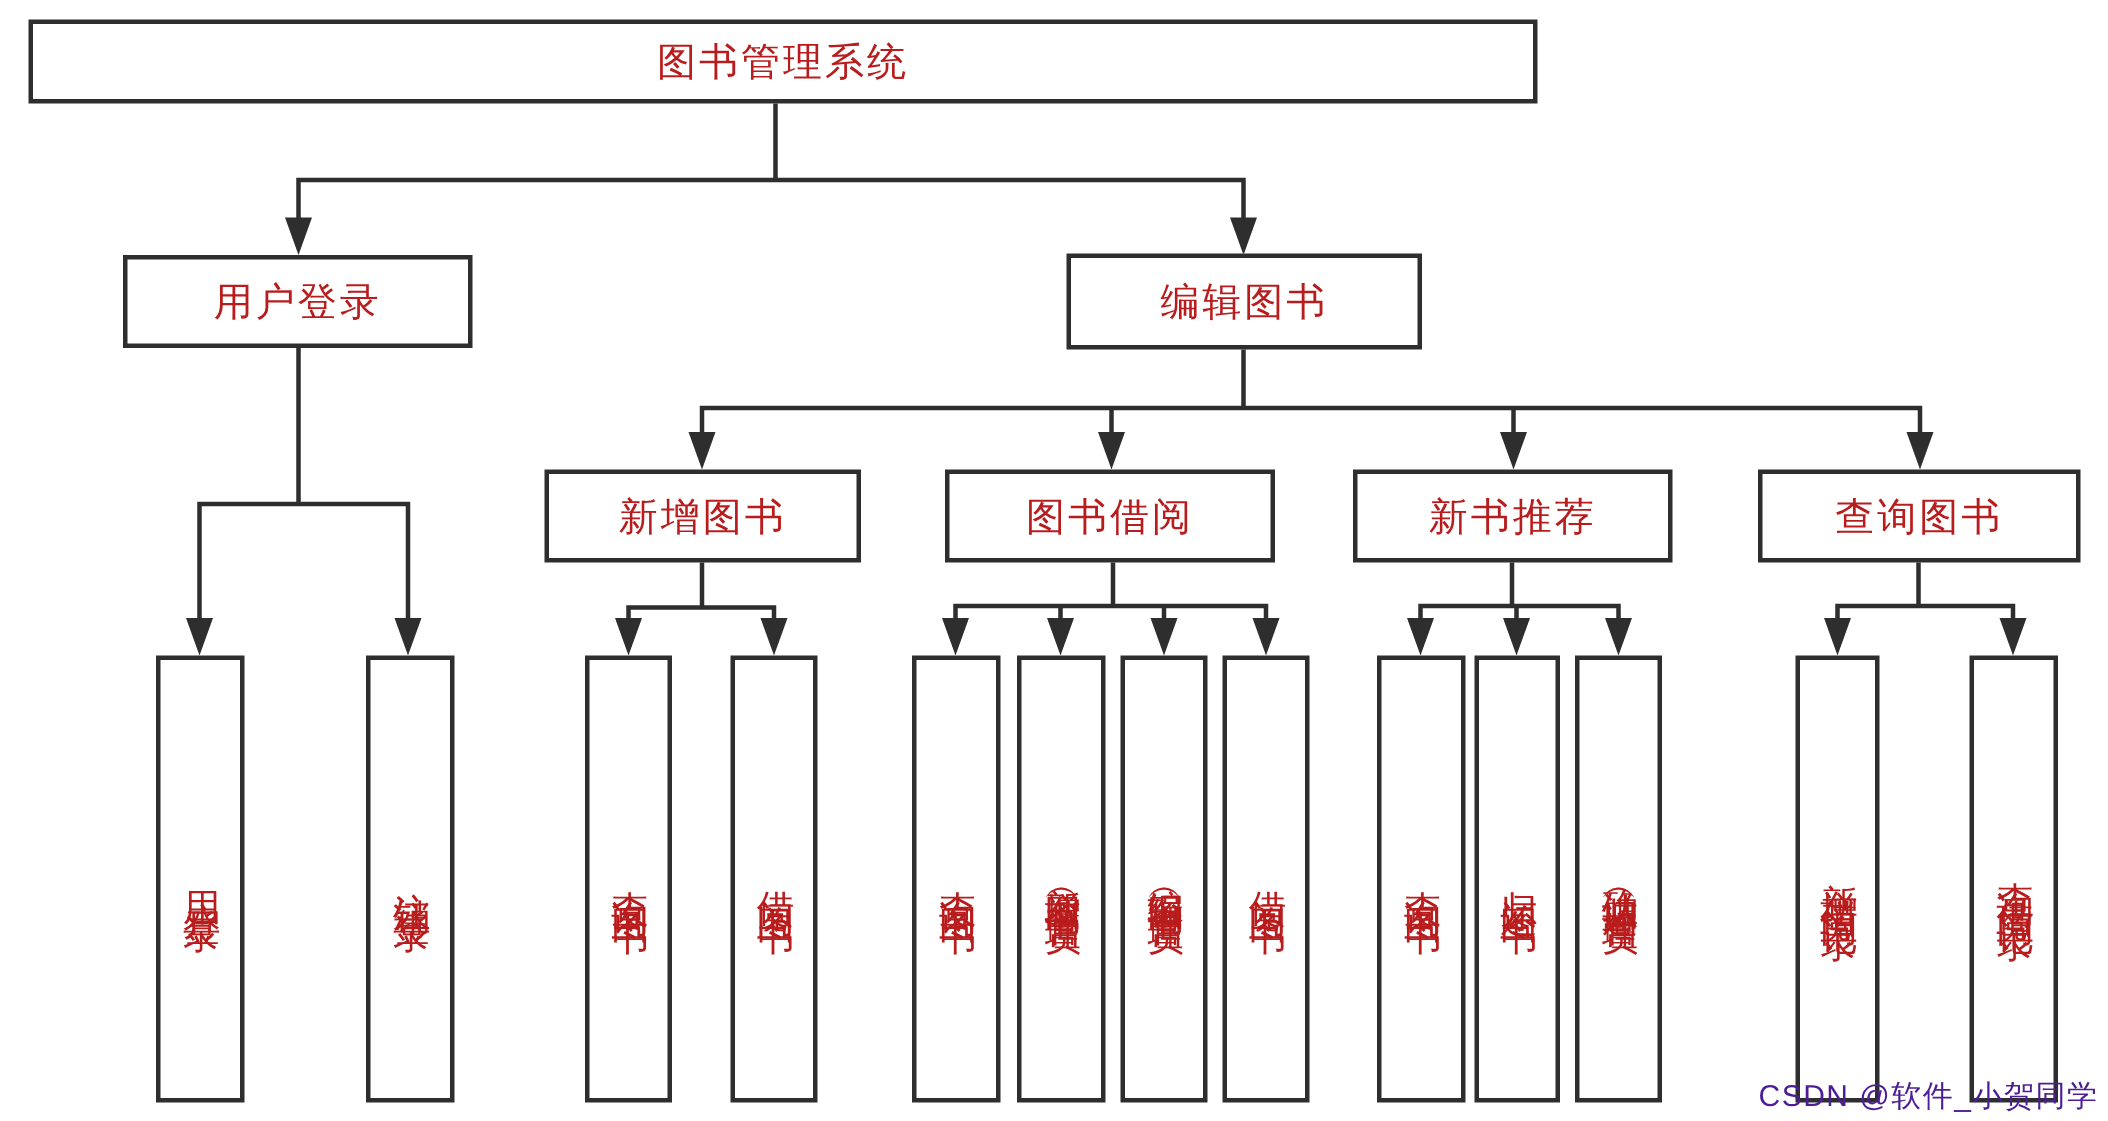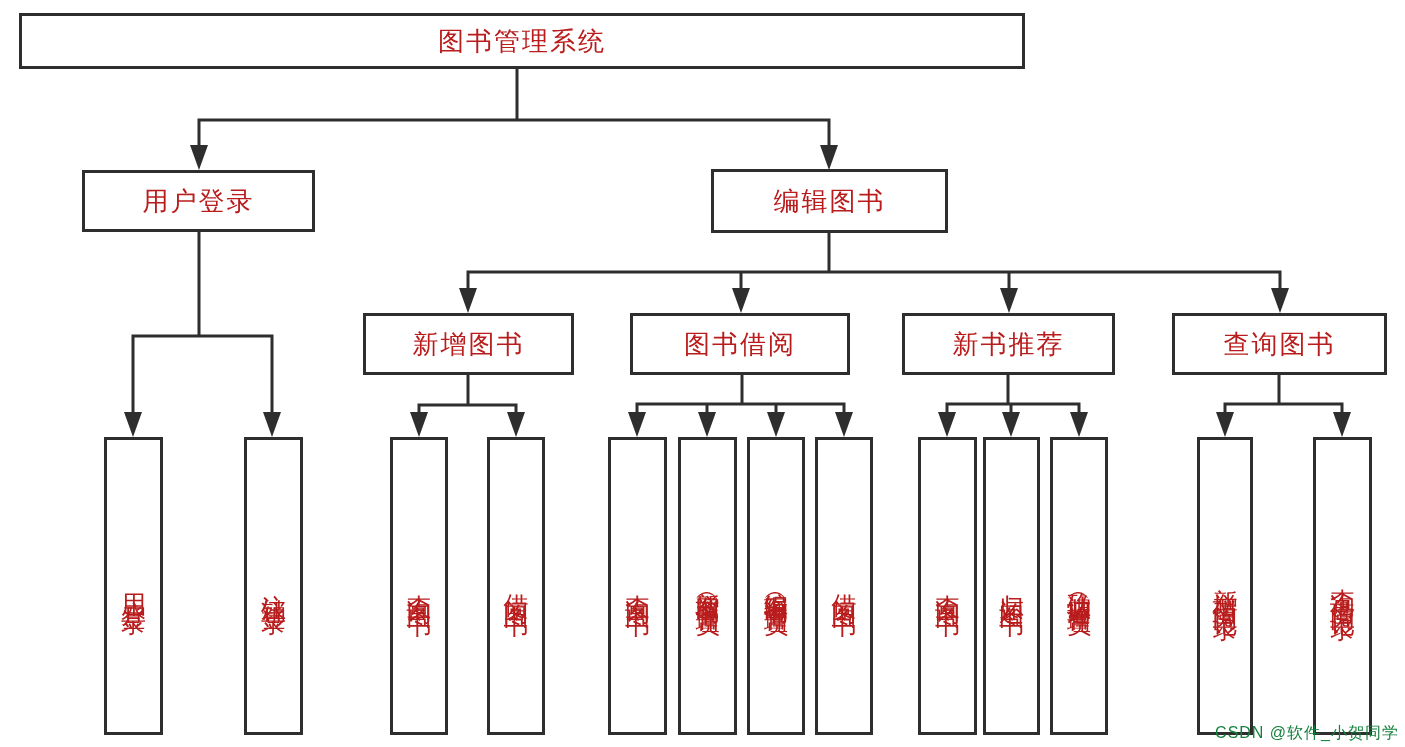--- a/index.html
+++ b/index.html
@@ -31,22 +31,22 @@
     text-orientation:mixed;
     font-size:25px;
     line-height:1;
     letter-spacing:6px;
     white-space:nowrap;
   }
   .watermark{
     position:absolute;
     right:6px;
     bottom:3px;
-    font-size:16px;
-    color:#15803d;
+    font-size:20px;
+    color:#4c1d95;
     letter-spacing:1px;
     white-space:nowrap;
   }
 </style>
 </head>
 <body>
 
 <div class="canvas">
 
   <svg class="wires" width="1405" height="747" viewBox="0 0 1405 747">

